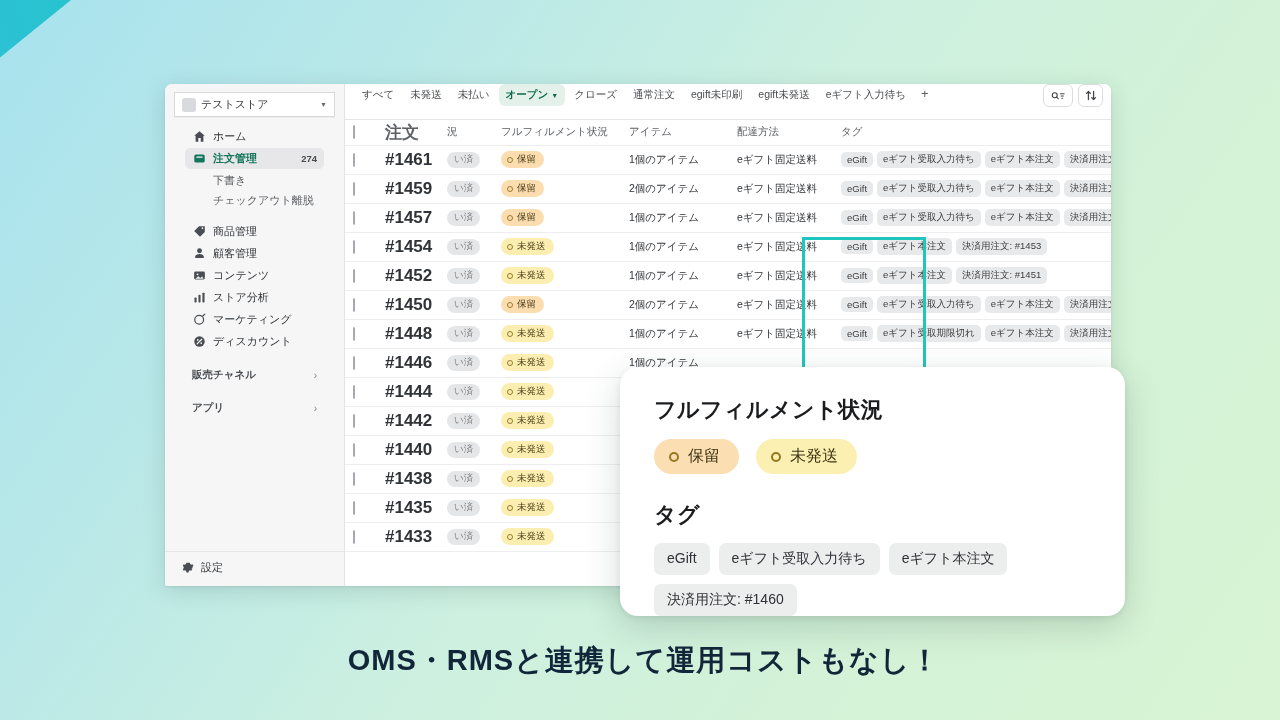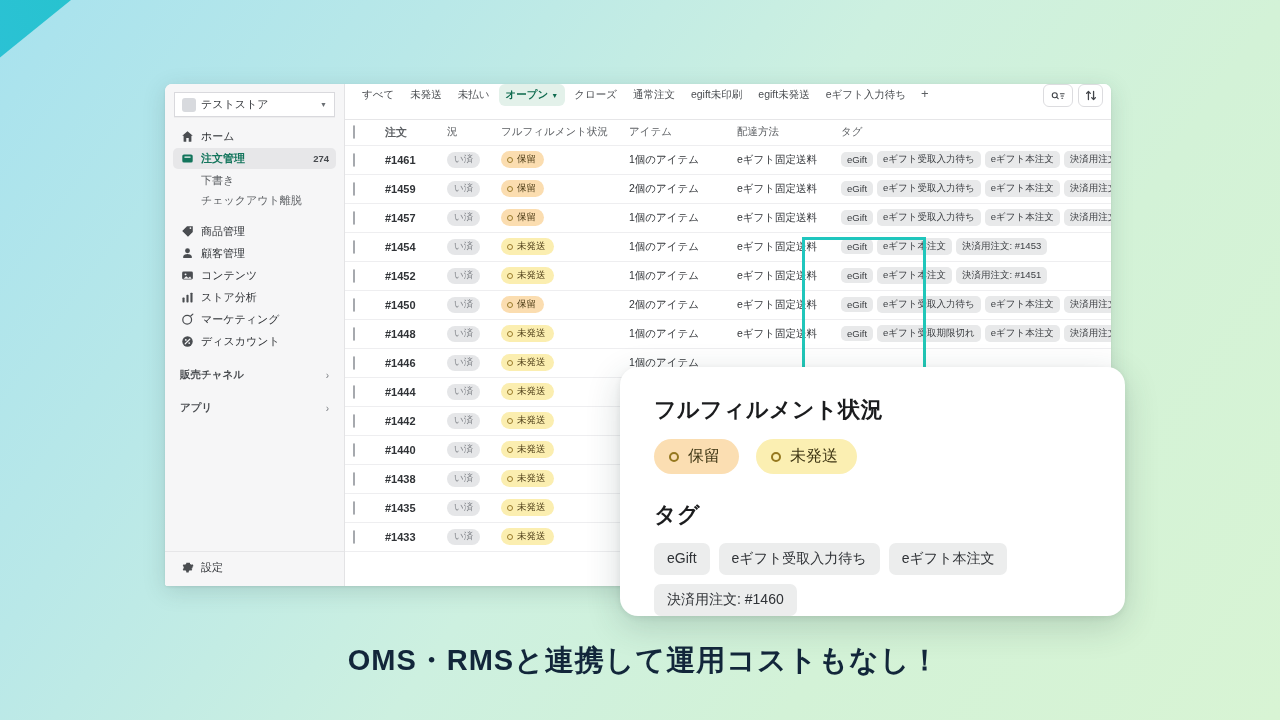--- a/index.html
+++ b/index.html
@@ -41,21 +41,21 @@
     font-size: 11px; color: #303337;
     box-shadow: 0 1px 0 rgba(0,0,0,.035);
   }
   .store-avatar {
     width: 14px; height: 14px; border-radius: 3px;
     background: #d8dade; flex: 0 0 14px; margin-right: 5px;
   }
   .store-name { flex: 1; white-space: nowrap; overflow: hidden; }
   .caret { font-size: 7px; color: #6a6e73; margin-left: 4px; }
 
-  .nav-group { padding: 0 8px; }
+  .nav-group { padding: 0 20px; }
   .nav-item {
     display: flex; align-items: center;
     height: 21px;
     padding: 0 7px;
     border-radius: 5px;
     font-size: 11px;
     color: #303337;
     margin-bottom: 1px;
   }
   .nav-item.active { background: #e7e7e9; color: #13755c; font-weight: bold; align-items: center; }
@@ -125,21 +125,21 @@
   table { width: 100%; border-collapse: collapse; table-layout: fixed; }
   th, td {
     font-size: 10.5px; text-align: left;
     padding: 0 8px;
     border-bottom: 1px solid #eeeef0;
     color: #303337; white-space: nowrap; overflow: hidden;
   }
   thead th { height: 25px; color: #5d6064; font-weight: normal; background: #fff; }
   tbody td { height: 29px; }
   .c-chk   { width: 32px; padding-right: 0; }
-  .c-order { width: 62px; font-weight: bold; font-size: 11px; }
+  .c-order { width: 62px; font-weight: bold; font-size: 17px; }
   .c-pay   { width: 54px; }
   .c-ful   { width: 128px; }
   .c-items { width: 108px; }
   .c-ship  { width: 104px; }
   .c-tags  { width: auto; }
 
   .chk {
     width: 13px; height: 13px; border: 1.3px solid #a6a9ae;
     border-radius: 3px; background: #fff;
   }

